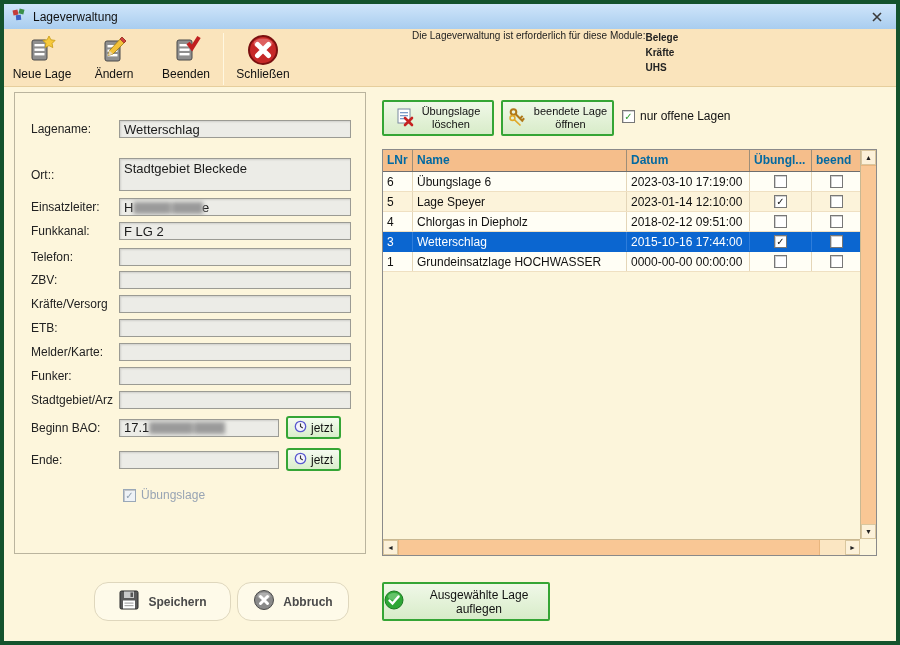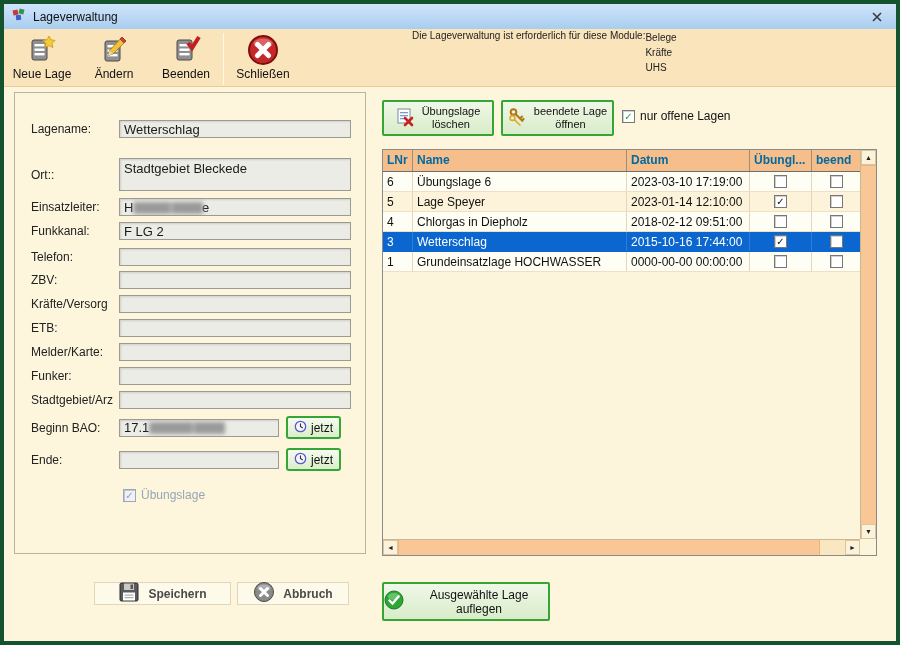--- a/index.html
+++ b/index.html
@@ -15,21 +15,21 @@
                      align-items:center; justify-content:center; cursor:default; }
 
   
   .toolbar { position:relative; height:58px; background:#FAE4BC;
              border-bottom:1px solid #E6CE9C; display:flex; align-items:flex-start; padding:3px 4px 0 2px; }
   .tbtn { width:72px; display:flex; flex-direction:column; align-items:center;
           padding-top:1px; font-size:12px; color:#111; cursor:default; }
   .tbtn .ticon { height:34px; display:flex; align-items:center; justify-content:center; }
   .tsep { width:1px; background:#DFC389; border-right:1px solid #FFF7E0; height:52px; margin:1px 3px 0 1px; }
   .tb-info { position:absolute; left:408px; top:1px; display:flex; font-size:10px; color:#222; }
-  .tb-info .modules { font-weight:normal; }
+  .tb-info .modules { font-weight:bold; }
   .tb-info .modules div { line-height:15px; }
 
   
   .group { position:absolute; left:10px; top:88px; width:352px; height:462px;
            border:1px solid #BAB49E; }
   .frow { position:absolute; left:16px; width:320px; display:flex; align-items:center; }
   .frow .flabel { width:88px; flex:none; font-size:12px; color:#222; }
   .finput { flex:1; height:18px; background:#ECECE7; border:1px solid #9B9B94;
             box-shadow:inset 1px 1px 2px rgba(0,0,0,.12); font-size:13px; color:#1a1a1a;
             padding:0 4px; display:flex; align-items:center; overflow:hidden; white-space:nowrap; }
@@ -41,22 +41,22 @@
            justify-content:center; gap:4px; font-size:12px; color:#111; cursor:default; }
   .cb { width:13px; height:13px; background:#FFF; border:1px solid #777;
         box-shadow:inset 1px 1px 0 rgba(0,0,0,.18); display:flex; align-items:center;
         justify-content:center; font-size:10px; font-weight:bold; color:#111; flex:none; }
   .cb.green { color:#2F9E2F; }
   .cb.disabled { background:#EEF2F6; border-color:#9AA8B8; color:#90A0B0; }
   .uebung-row { position:absolute; left:108px; display:flex; align-items:center; gap:5px;
                 font-size:12px; color:#98A4B4; }
 
   
-  .btn-flat { position:absolute; height:23px; background:#FEFAE9; border:1px solid #DFD7BD;
-              border-radius:0; display:flex; align-items:center; justify-content:center;
+  .btn-flat { position:absolute; height:39px; background:#FEFAE9; border:1px solid #DFD7BD;
+              border-radius:14px; display:flex; align-items:center; justify-content:center;
               gap:8px; font-size:12px; font-weight:bold; color:#4a4a4a; cursor:default; }
   .save { left:90px; top:578px; width:137px; }
   .cancel { left:233px; top:578px; width:112px; }
 
   
   .btn-green { position:absolute; border:2px solid #35A535; border-radius:2px;
                background:linear-gradient(#F0F8E8,#D8ECC9); display:flex; align-items:center;
                justify-content:center; gap:6px; font-size:11px; color:#111; text-align:center;
                cursor:default; }
   .del-btn  { left:378px; top:96px; width:112px; height:36px; }

